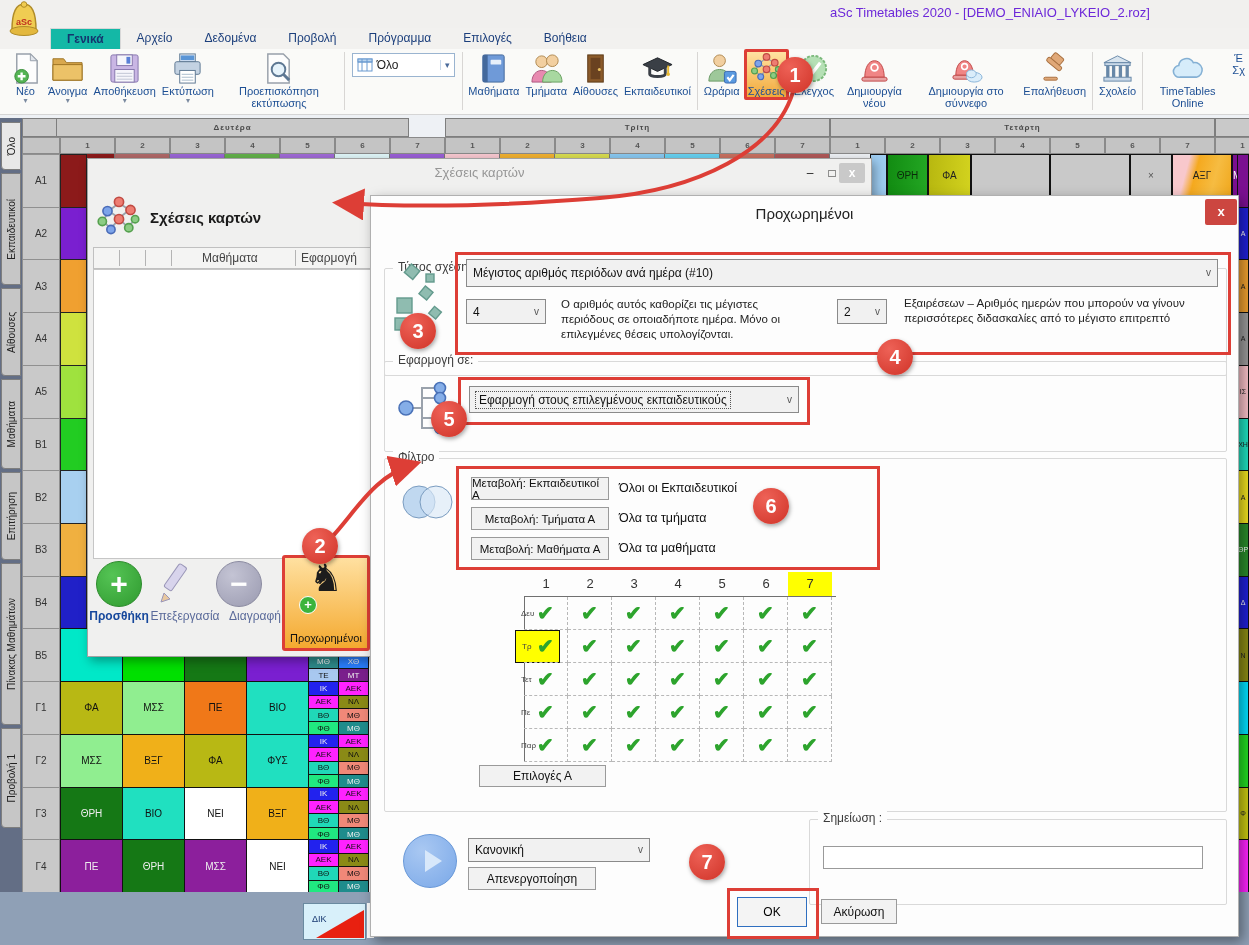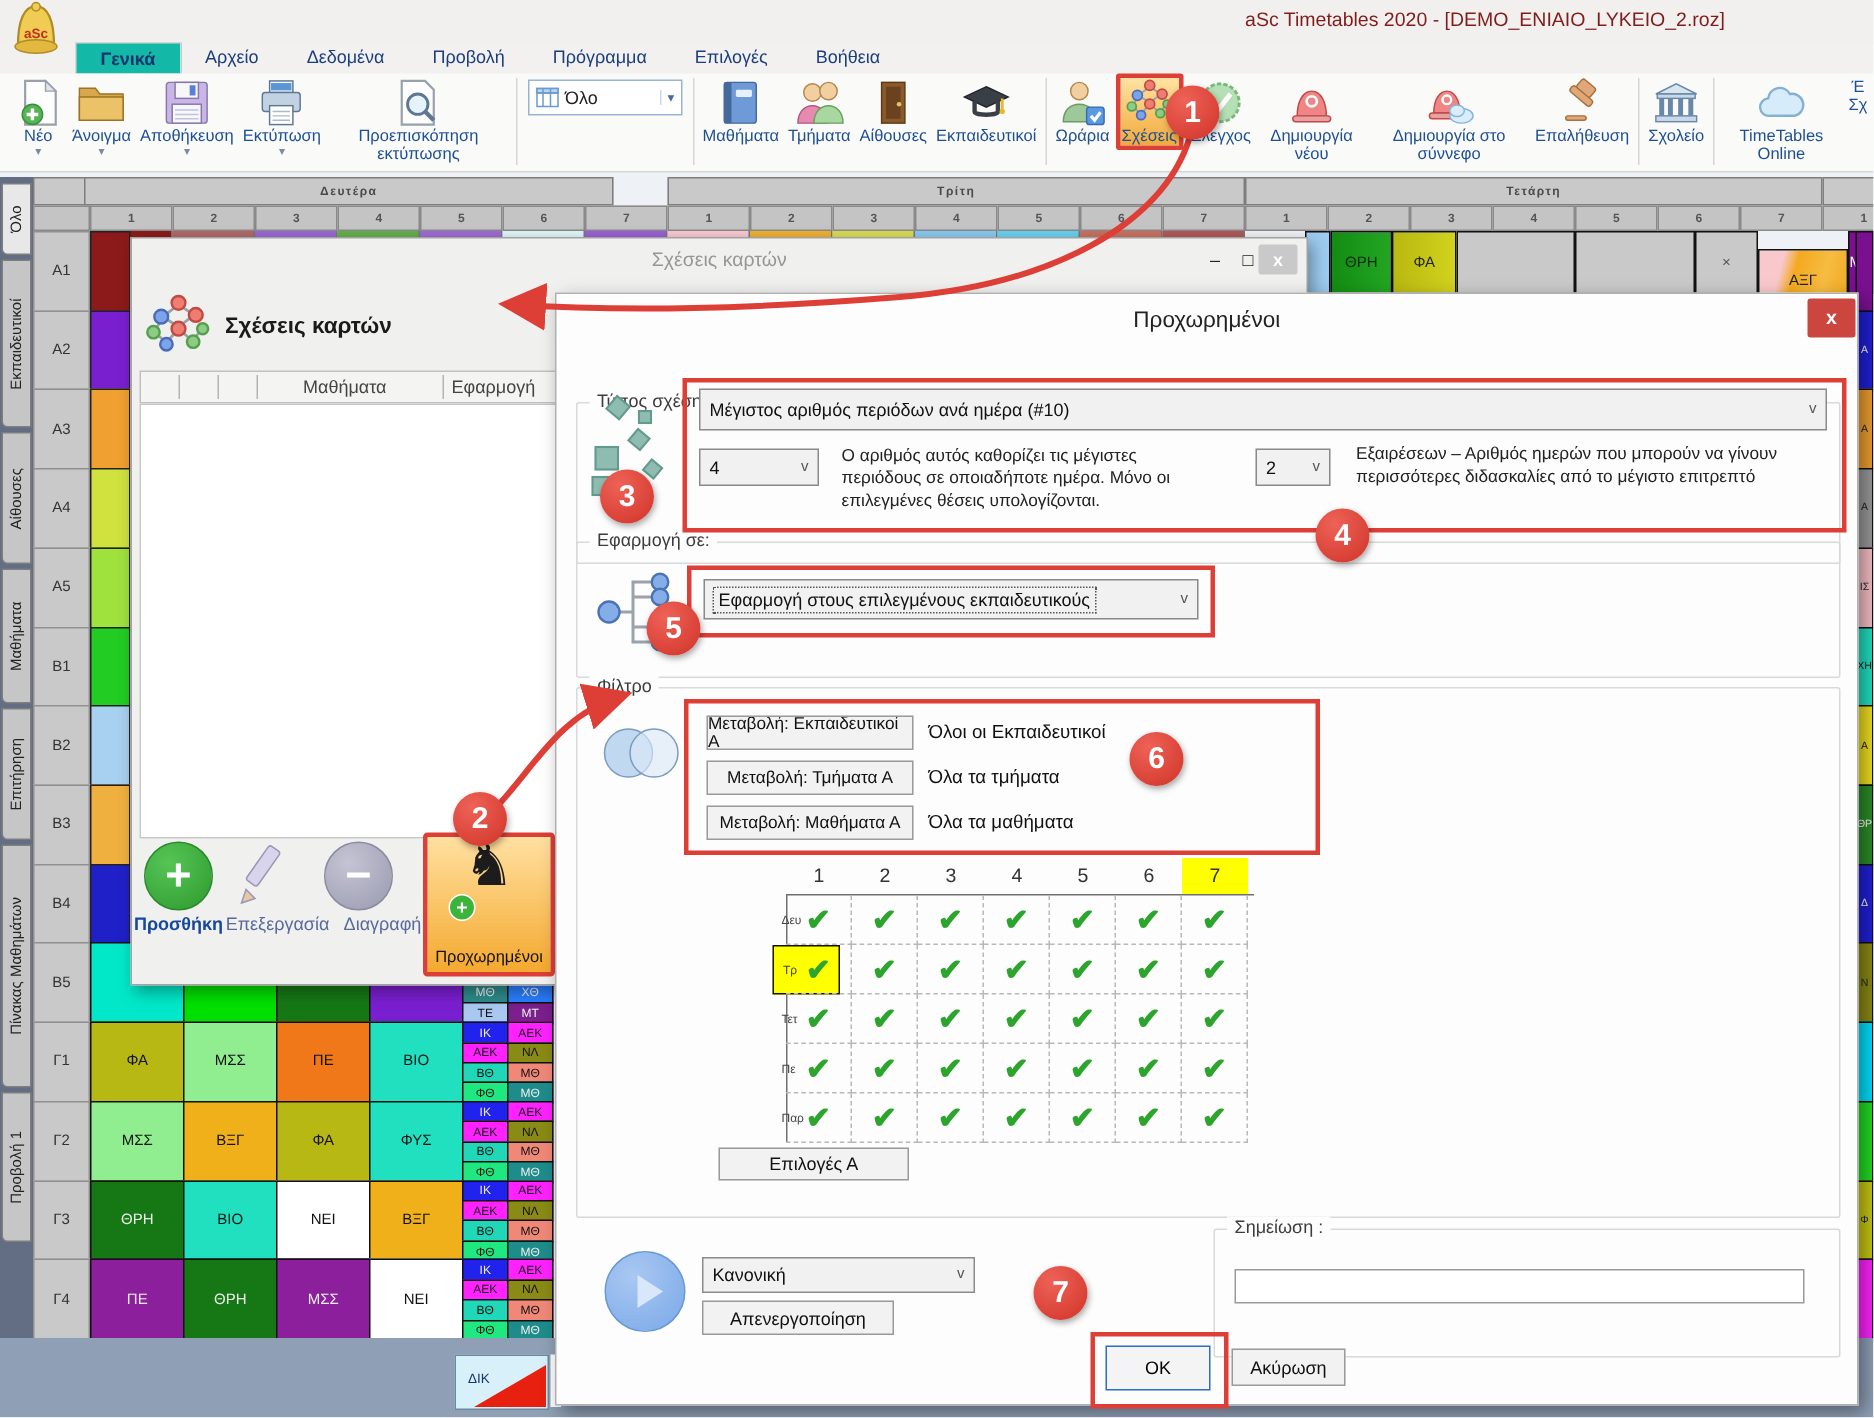--- a/index.html
+++ b/index.html
@@ -1,20 +1,20 @@
 <!DOCTYPE html>
 <html><head>
 <meta charset="utf-8">
 <style>
   html,body{margin:0;padding:0;background:#fff;}
   #app{position:relative;width:1249px;height:945px;font-family:"Liberation Sans",sans-serif;overflow:hidden;background:#eef1f5;}
   .abs{position:absolute;}
   
   #titlebar{position:absolute;left:0;top:0;width:1249px;height:28px;background:#f1f0ee;border-bottom:1px solid #e3e1df;}
-  #win-title{position:absolute;left:730px;top:5px;width:520px;font-size:13px;color:#7f1d1d;text-align:center;}
+  #win-title{position:absolute;left:730px;top:5px;width:520px;font-size:13px;color:#6d28d9;text-align:center;}
   #logo{position:absolute;left:2px;top:0;width:44px;height:40px;z-index:6;}
   #menubar{position:absolute;left:0;top:28px;width:1249px;height:21px;background:#f2f1ef;display:flex;padding-left:50px;box-sizing:border-box;}
   .mitem{font-size:12px;color:#1c3f7c;padding:3px 16px 2px;cursor:default;}
   .mitem.active{background:#14b8a6;border:1px solid #d8d8d8;border-bottom:none;font-weight:bold;color:#14356e;}
   #ribbon{position:absolute;left:0;top:49px;width:1249px;height:66px;background:#fafaf8;border-bottom:1px solid #d5d5d5;display:flex;align-items:flex-start;padding:2px 0 0 6px;box-sizing:border-box;}
   .rbtn{display:flex;flex-direction:column;align-items:center;padding:1px 2px;margin:0 1px;}
   .ricon{width:33px;height:33px;}
   .ricon svg{width:33px;height:33px;}
   .rlabel{font-size:11px;color:#1d4f94;text-align:center;line-height:1.1;white-space:pre-line;}
   .rdrop{font-size:8px;color:#7a8aa0;line-height:1;}
@@ -358,21 +358,21 @@
       <div class="tt-sliver" style="top: 470.284px; height: 53.714px; background: rgb(168, 208, 240);"></div>
       <div class="tt-sliver" style="top: 522.998px; height: 53.714px; background: rgb(240, 176, 64);"></div>
       <div class="tt-sliver" style="top: 575.712px; height: 53.714px; background: rgb(32, 32, 200);"></div>
       <div class="tt-sliver" style="top: 628.426px; height: 53.714px; background: rgb(0, 232, 200);"></div>
       <div class="tt-cell" style="left: 870px; top: 154px; width: 17px; height: 42px; background: rgb(158, 205, 242); color: rgb(17, 17, 17);"></div>
       <div class="tt-cell" style="left: 887px; top: 154px; width: 41px; height: 42px; background: linear-gradient(90deg, rgb(18, 140, 18), rgb(35, 166, 35)); color: rgb(10, 42, 10);">ΘΡΗ</div>
       <div class="tt-cell" style="left: 928px; top: 154px; width: 43px; height: 42px; background: linear-gradient(90deg, rgb(184, 184, 16), rgb(210, 210, 30)); color: rgb(34, 34, 34);">ΦΑ</div>
       <div class="tt-cell" style="left: 971px; top: 154px; width: 79px; height: 42px; background: rgb(201, 201, 201); color: rgb(85, 85, 85);"></div>
       <div class="tt-cell" style="left: 1050px; top: 154px; width: 80px; height: 42px; background: rgb(201, 201, 201); color: rgb(85, 85, 85);"></div>
       <div class="tt-cell" style="left: 1130px; top: 154px; width: 42px; height: 42px; background: rgb(201, 201, 201); color: rgb(85, 85, 85);">×</div>
-      <div class="tt-cell" style="left: 1172px; top: 154px; width: 60px; height: 42px; background: linear-gradient(105deg, rgb(248, 200, 204) 25%, rgb(245, 169, 30) 40%, rgb(246, 188, 66) 70%, rgb(240, 168, 30) 100%); color: rgb(34, 34, 34); margin-top: 12px;">ΑΞΓ</div>
+      <div class="tt-cell" style="left: 1172px; top: 154px; width: 60px; height: 42px; background: linear-gradient(105deg, rgb(248, 200, 204) 25%, rgb(245, 169, 30) 40%, rgb(246, 188, 66) 70%, rgb(240, 168, 30) 100%); color: rgb(34, 34, 34);">ΑΞΓ</div>
       <div class="tt-cell" style="left: 1232px; top: 154px; width: 17px; height: 42px; background: rgb(122, 16, 144); color: rgb(255, 255, 255);">ΜΑ</div>
       <div class="tt-minicell" style="left: 1237px; top: 154px; width: 12px; height: 53.714px; background: rgb(122, 16, 144); color: rgb(255, 255, 255); font-size: 7px;"></div>
       <div class="tt-minicell" style="left: 1237px; top: 206.714px; width: 12px; height: 53.714px; background: rgb(32, 32, 216); color: rgb(255, 255, 255); font-size: 7px;">Α</div>
       <div class="tt-minicell" style="left: 1237px; top: 259.428px; width: 12px; height: 53.714px; background: rgb(240, 160, 48); color: rgb(34, 34, 34); font-size: 7px;">Α</div>
       <div class="tt-minicell" style="left: 1237px; top: 312.142px; width: 12px; height: 53.714px; background: rgb(154, 154, 154); color: rgb(34, 34, 34); font-size: 7px;">Α</div>
       <div class="tt-minicell" style="left: 1237px; top: 364.856px; width: 12px; height: 53.714px; background: rgb(248, 192, 200); color: rgb(34, 34, 34); font-size: 7px;">ΙΣ</div>
       <div class="tt-minicell" style="left: 1237px; top: 417.57px; width: 12px; height: 53.714px; background: rgb(32, 224, 192); color: rgb(34, 34, 34); font-size: 7px;">ΧΗ</div>
       <div class="tt-minicell" style="left: 1237px; top: 470.284px; width: 12px; height: 53.714px; background: rgb(240, 224, 32); color: rgb(34, 34, 34); font-size: 7px;">Α</div>
       <div class="tt-minicell" style="left: 1237px; top: 522.998px; width: 12px; height: 53.714px; background: rgb(42, 140, 42); color: rgb(255, 255, 255); font-size: 7px;">ΘΡ</div>
       <div class="tt-minicell" style="left: 1237px; top: 575.712px; width: 12px; height: 53.714px; background: rgb(32, 32, 216); color: rgb(255, 255, 255); font-size: 7px;">Δ</div>

